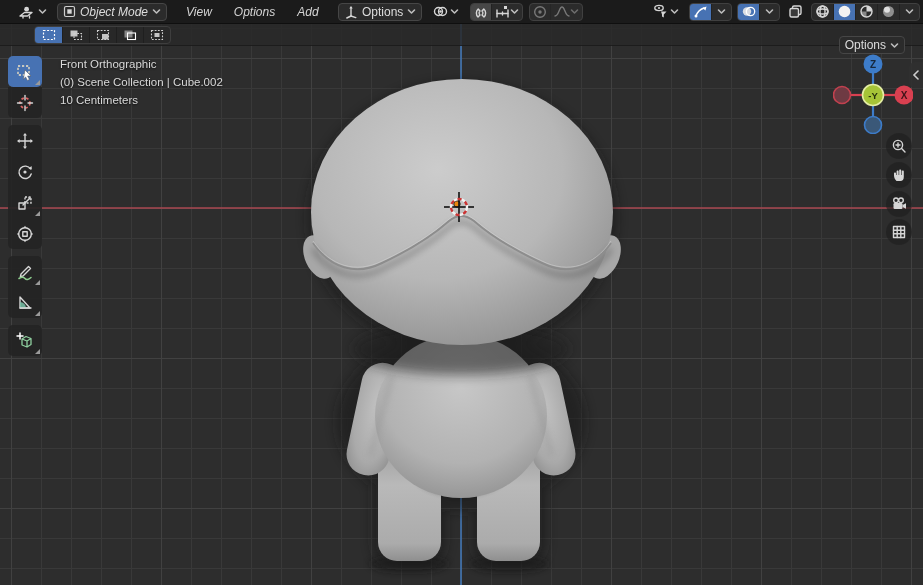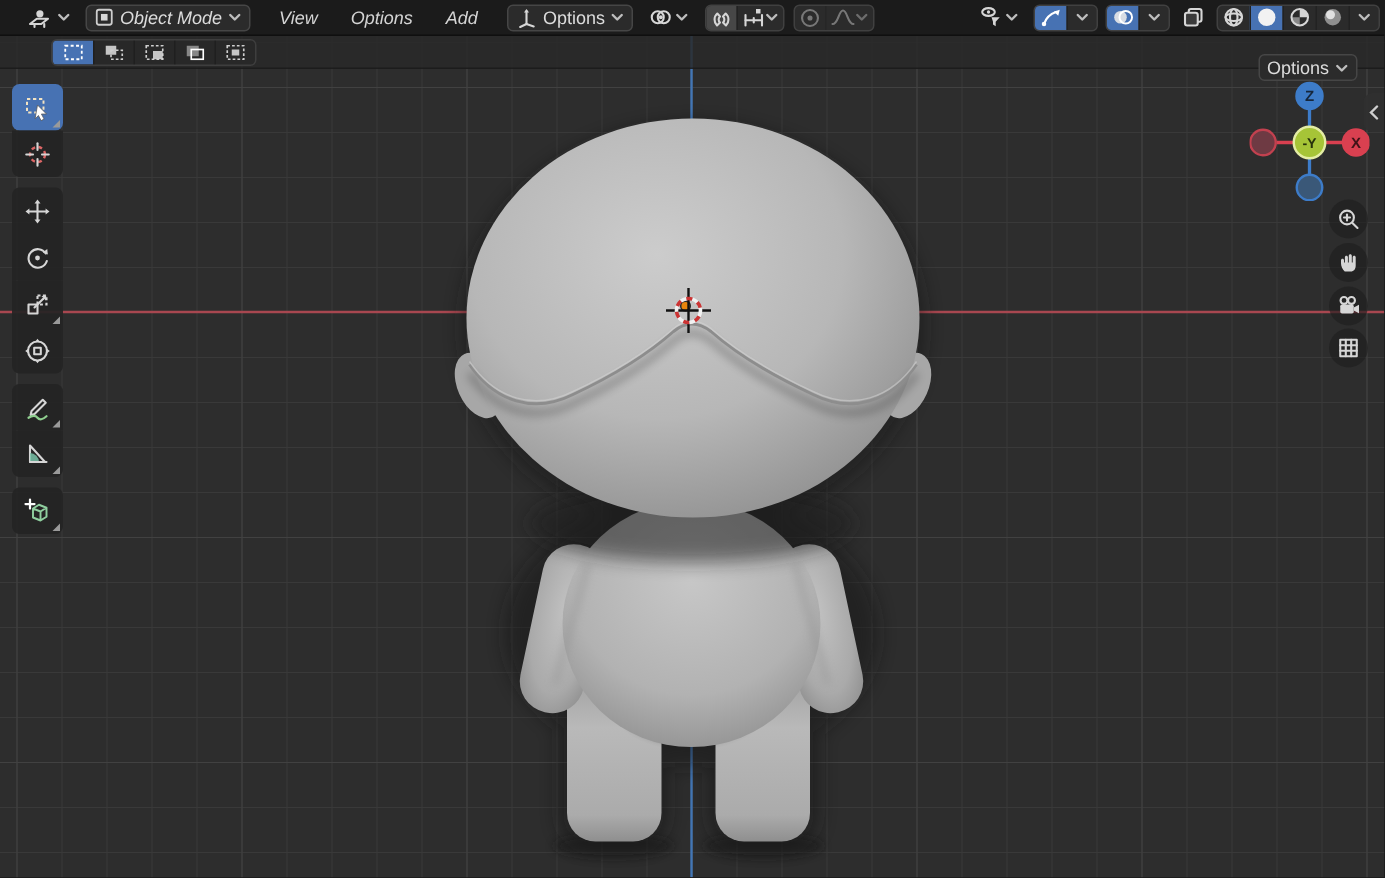--- a/index.html
+++ b/index.html
@@ -153,20 +153,25 @@
         <circle cx="457" cy="180" r="3.2" fill="#e8850d" stroke="#2a2a2a" stroke-width="1"></circle>
       </g>
       <g>
         <line x1="459" y1="168" x2="459" y2="198" stroke="#111" stroke-width="1.6"></line>
         <line x1="444" y1="183" x2="474" y2="183" stroke="#111" stroke-width="1.6"></line>
         <circle cx="459" cy="183" r="8" fill="none" stroke="#f2f2f2" stroke-width="2.4" stroke-dasharray="4 4"></circle>
         <circle cx="459" cy="183" r="8" fill="none" stroke="#cc3333" stroke-width="2.4" stroke-dasharray="4 4" stroke-dashoffset="4"></circle>
       </g>
     </svg>
 
+    <div class="overlay-text">
+      <div>Front Orthographic</div>
+      <div>(0) Scene Collection | Cube.002</div>
+      <div>10 Centimeters</div>
+    </div>
 
     <div class="tshelf-btn on ra subtool" style="top:32px">
       <svg class="icon" width="18" height="18" viewBox="0 0 18 18">
         <rect x="2" y="3" width="11" height="9" fill="none" stroke="#f2e3c3" stroke-width="1.3" stroke-dasharray="2.2 1.8"></rect>
         <path d="M9 7 l6 6 h-3.4 l1.8 3.4 -2 1 -1.8-3.4 -2.2 2.2 z" fill="#fff" stroke="#555" stroke-width=".5"></path>
       </svg>
     </div>
     <div class="tshelf-btn rb" style="top:63px">
       <svg class="icon" width="18" height="18" viewBox="0 0 18 18">
         <circle cx="9" cy="9" r="5" fill="none" stroke="#d66" stroke-width="1.6" stroke-dasharray="2.6 2.2"></circle>

